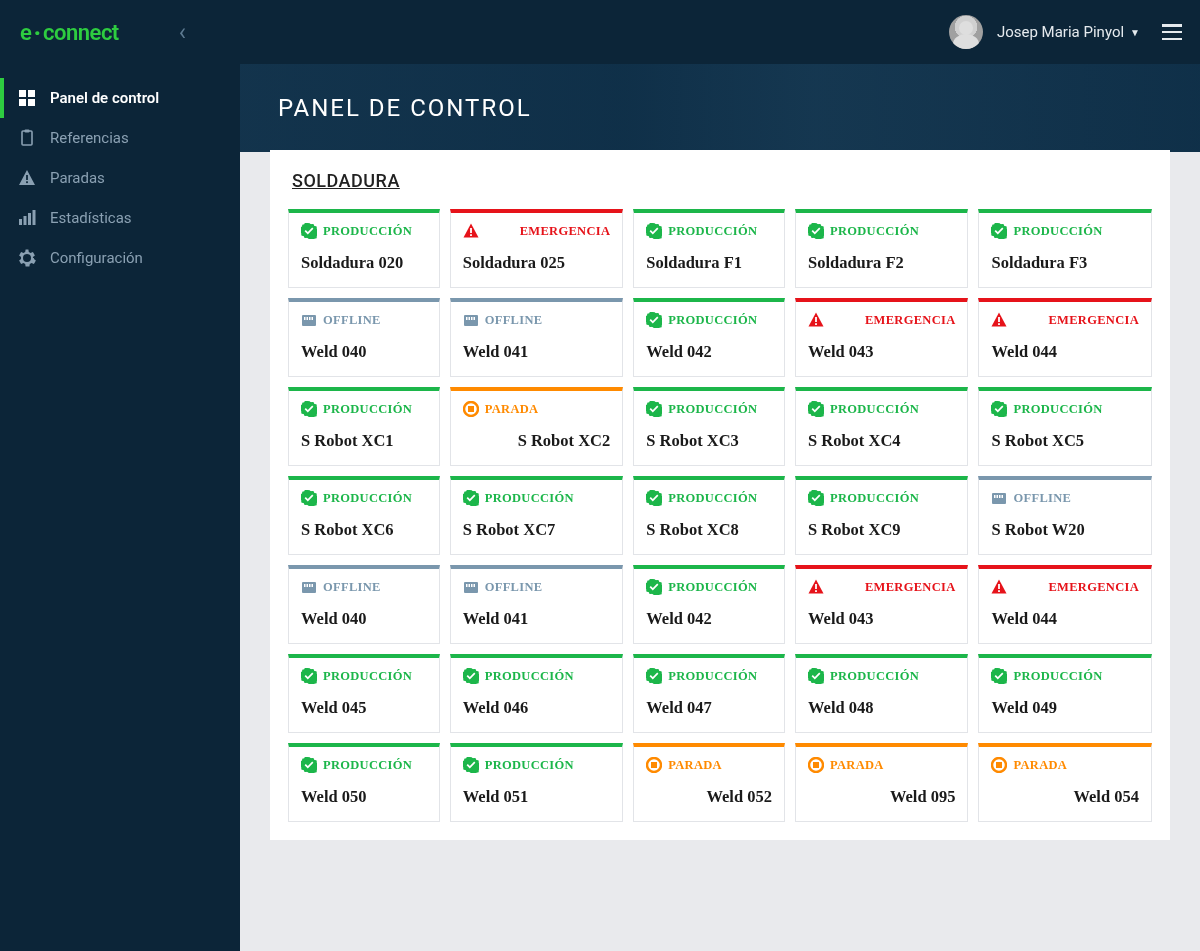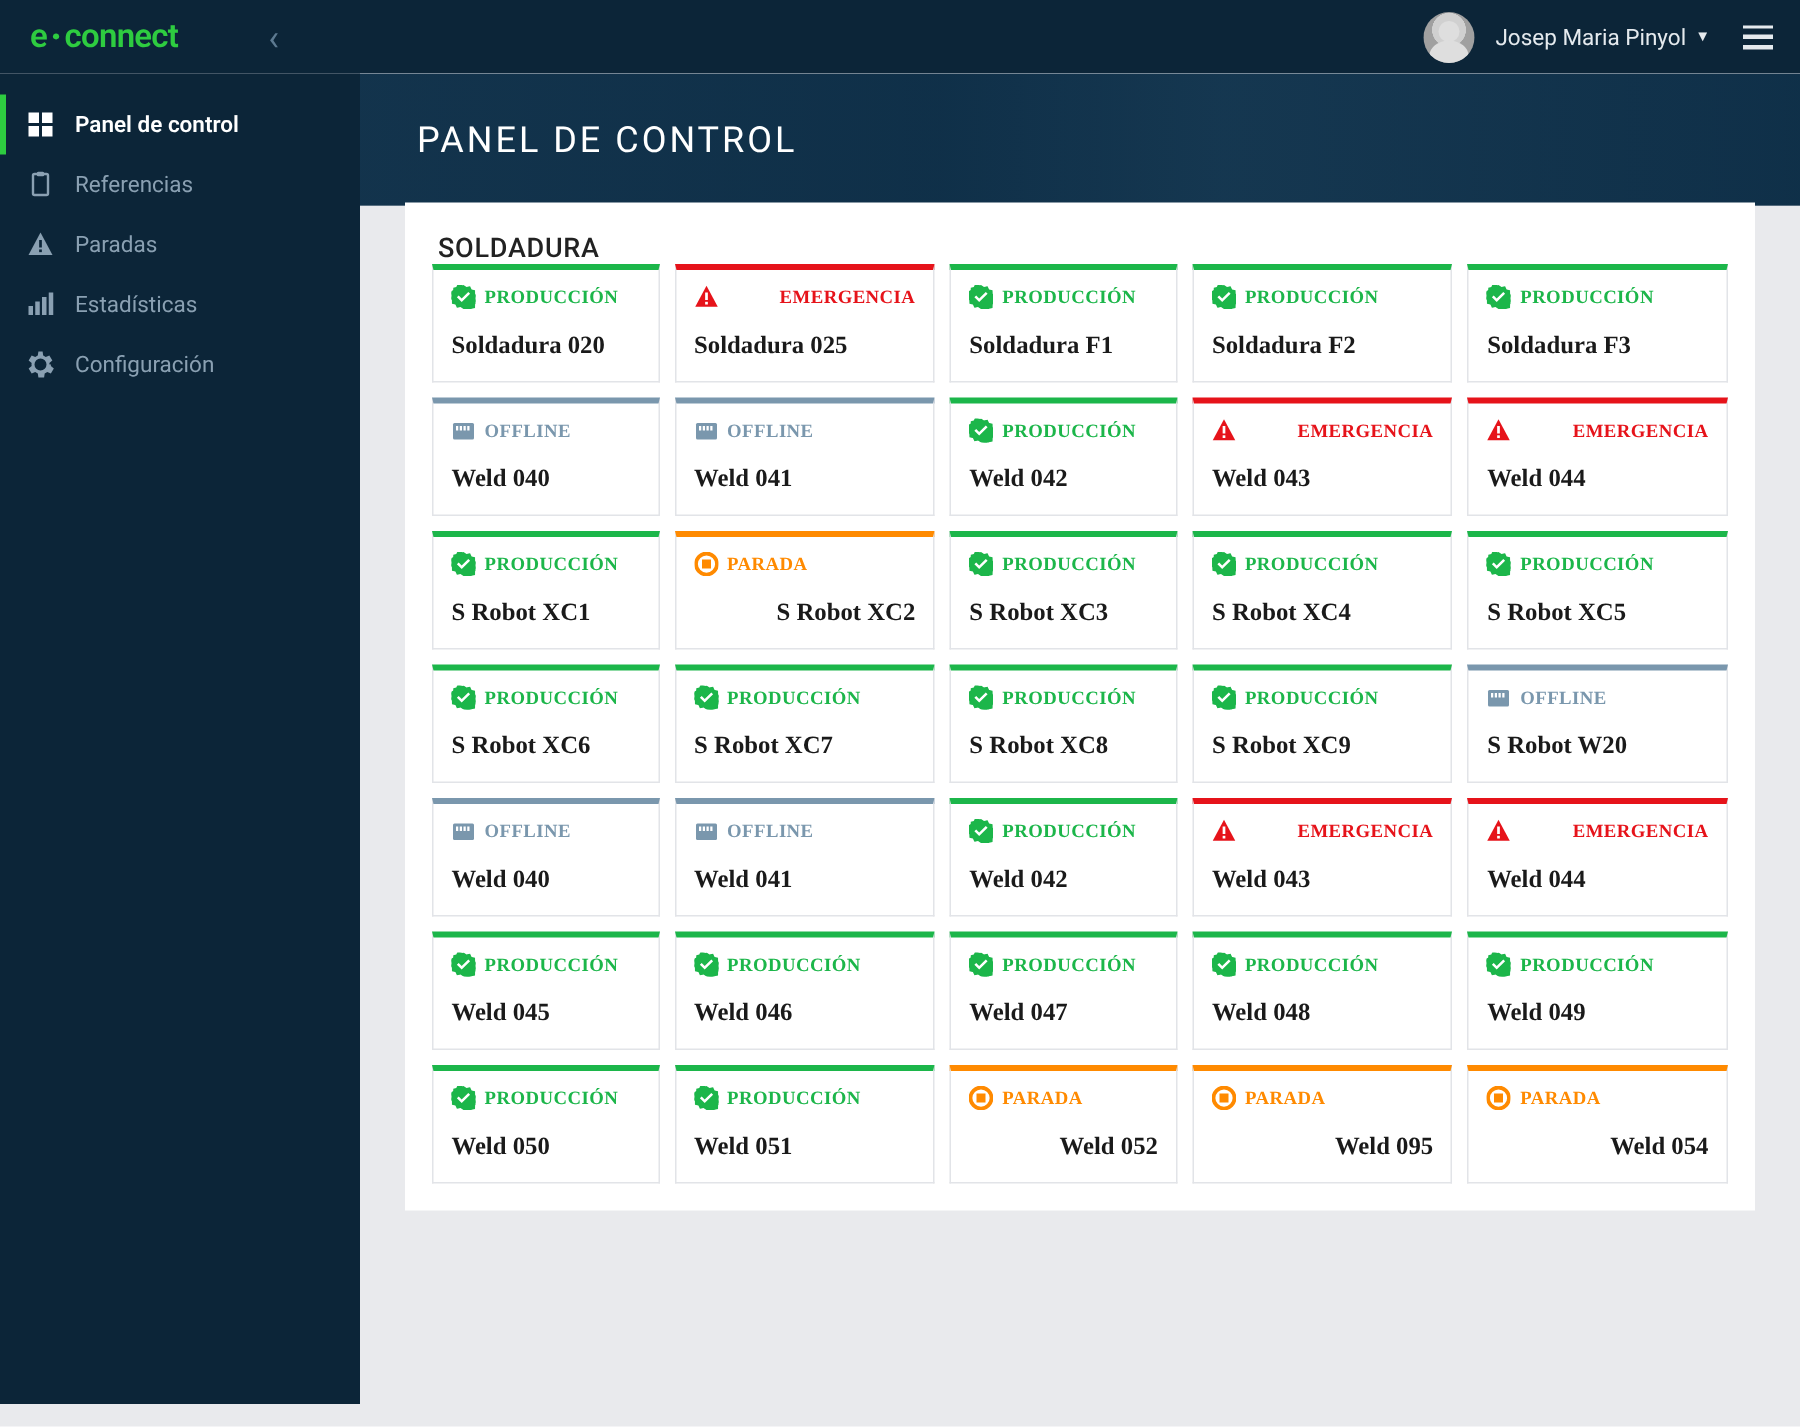--- a/index.html
+++ b/index.html
@@ -4,21 +4,21 @@
 <style>
   * { box-sizing: border-box; margin: 0; padding: 0; }
   body {
     font-family: -apple-system, BlinkMacSystemFont, "Segoe UI", Roboto, Arial, sans-serif;
     background: #e9eaed;
     width: 1200px;
     height: 951px;
     overflow: hidden;
   }
   .topbar {
-    height: 49px;
+    height: 64px;
     background: #0c2538;
     display: flex;
     align-items: center;
     padding: 0 18px 0 20px;
     color: #fff;
   }
   .logo {
     font-size: 22px;
     font-weight: 600;
     letter-spacing: -0.5px;
@@ -111,21 +111,23 @@
     margin: 0 30px 30px 30px;
     padding: 20px 18px 18px 18px;
     position:relative;
     top:-2px;
   }
   .section-title {
     font-size: 18px;
     font-weight: 500;
     letter-spacing: 0.5px;
     color:#222;
+    margin-bottom: 18px;
     margin-left: 4px;
+    text-decoration: underline;
   }
   .grid {
     display:grid;
     grid-template-columns: repeat(5, 1fr);
     gap: 10px;
     font-family: Liberation Serif, serif;
   }
   .card {
     border:1px solid #e2e4e8;
     border-top-width:4px;

